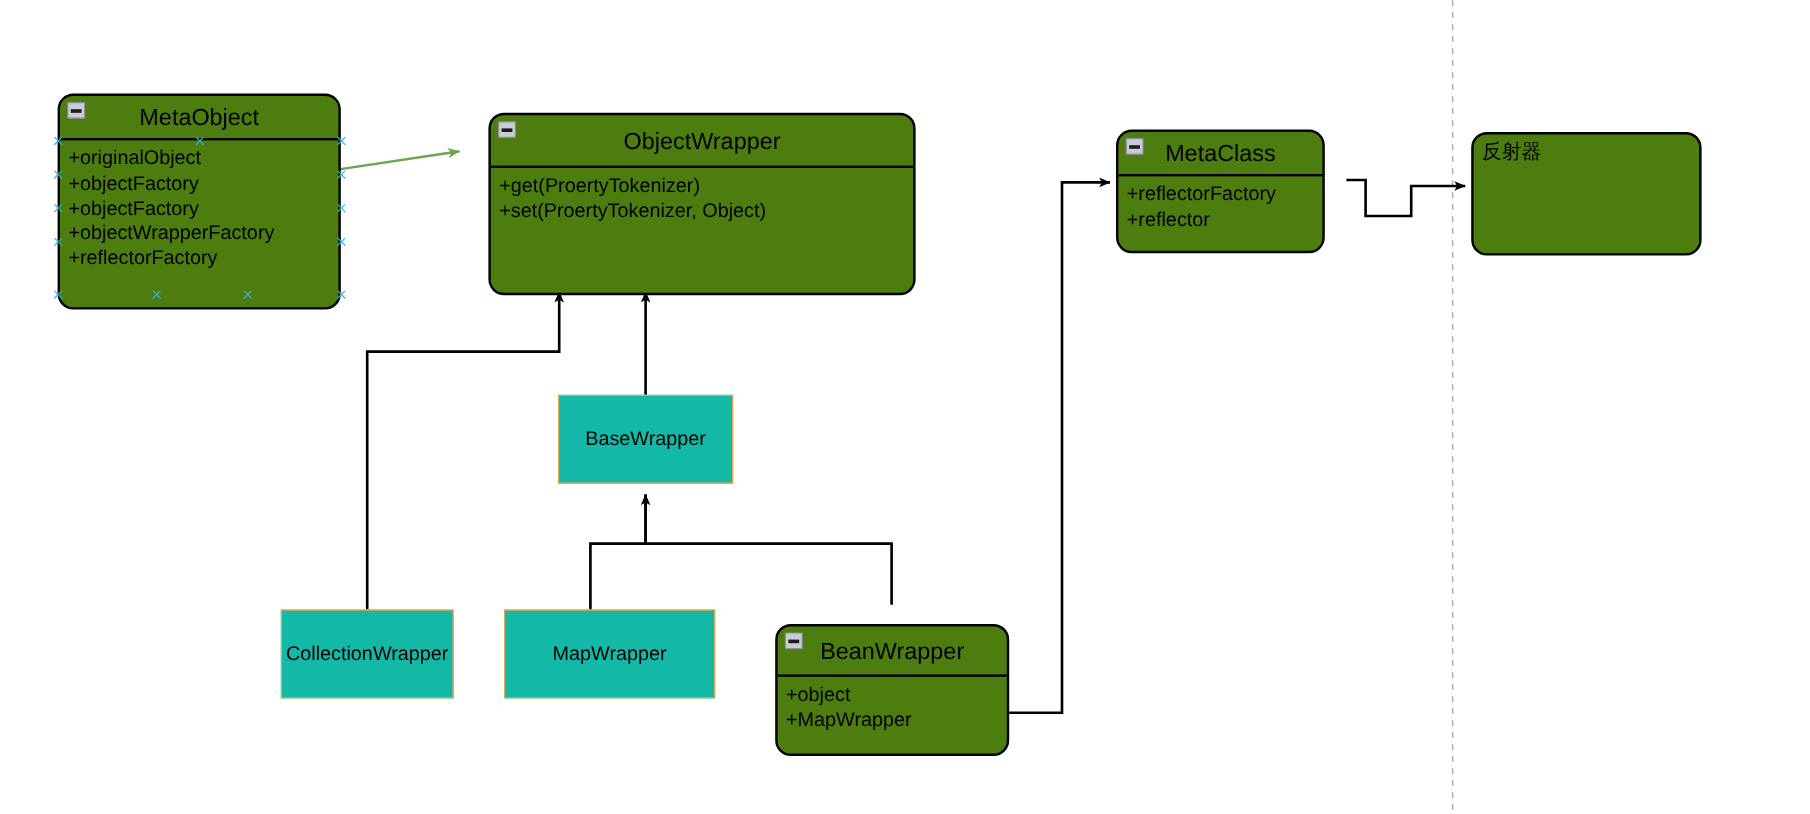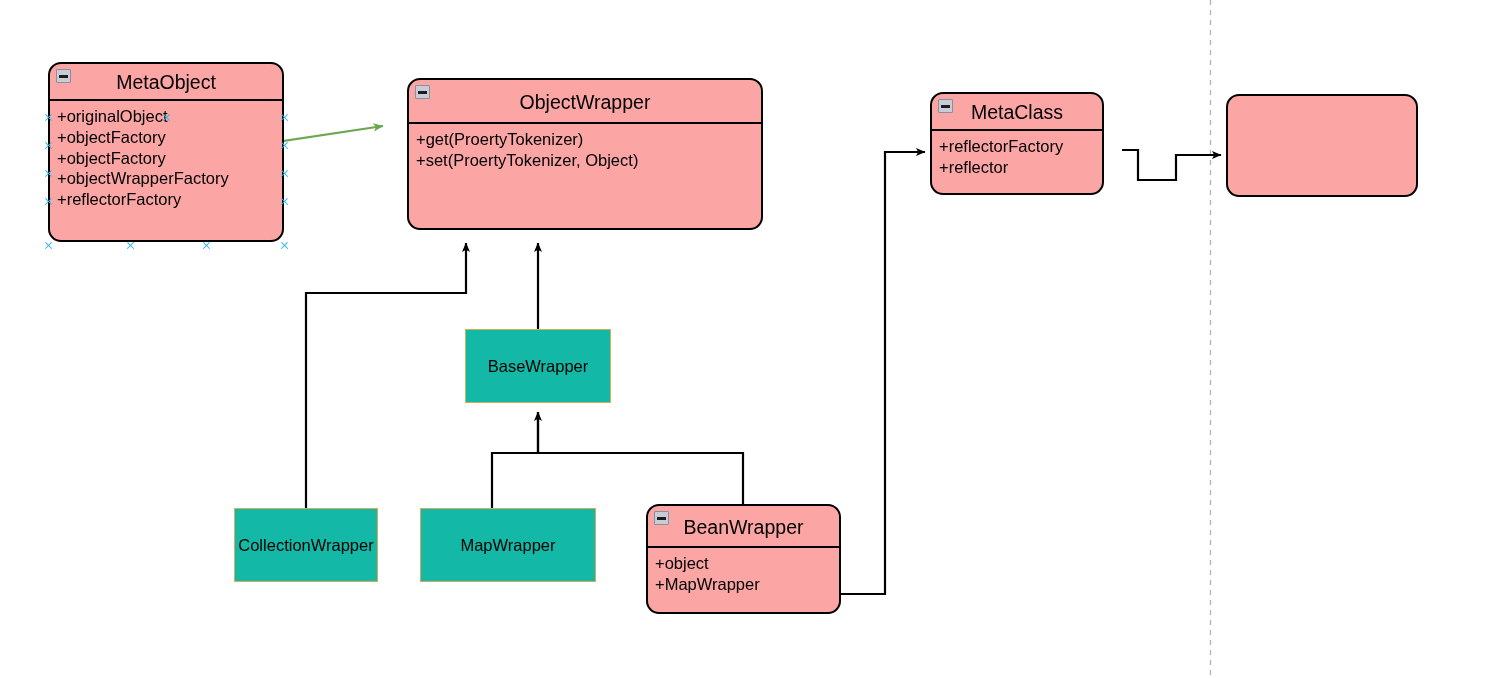--- a/index.html
+++ b/index.html
@@ -24,24 +24,25 @@
     top: 0;
     width: 1508px;
     height: 678px;
     pointer-events: none;
   }
 
   
   .uml {
     position: absolute;
     box-sizing: border-box;
-    background: #fca5a5;
+    background: #4d7c0f;
     border: 2.6px solid #000000;
     border-radius: 13px;
     overflow: hidden;
+    margin-top: 16px;
   }
   .uml .title {
     position: relative;
     box-sizing: border-box;
     height: 37px;
     line-height: 37px;
     text-align: center;
     font-size: 19.5px;
     color: #000000;
     border-bottom: 2.6px solid #000000;
@@ -193,20 +194,23 @@
       <span class="collapse-icon"></span>
       <span>MetaClass</span>
     </div>
     <div class="members">
       <div class="member">+reflectorFactory</div>
       <div class="member">+reflector</div>
     </div>
   </div>
 
   <div class="uml" style="left:1226px; top:94px; width:192px; height:103px;">
+    <div class="members">
+      <div class="member">反射器</div>
+    </div>
   </div>
 
   <div class="uml" style="left:646px; top:504px; width:195px; height:110px;">
     <div class="title" style="height:42px; line-height:42px;">
       <span class="collapse-icon"></span>
       <span>BeanWrapper</span>
     </div>
     <div class="members">
       <div class="member">+object</div>
       <div class="member">+MapWrapper</div>

